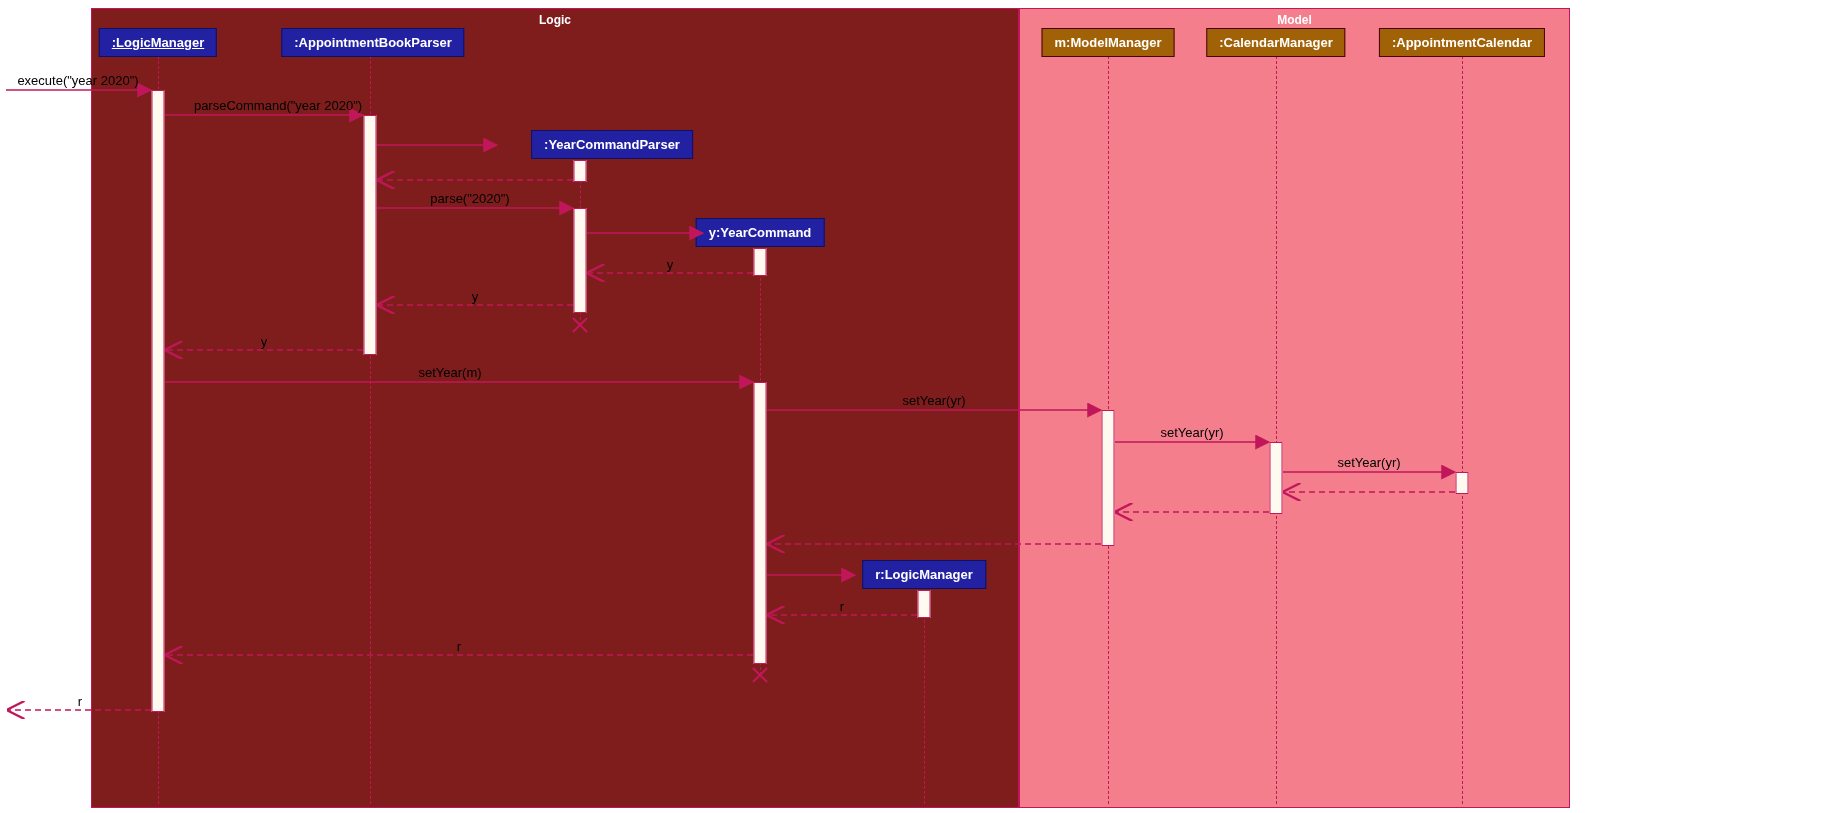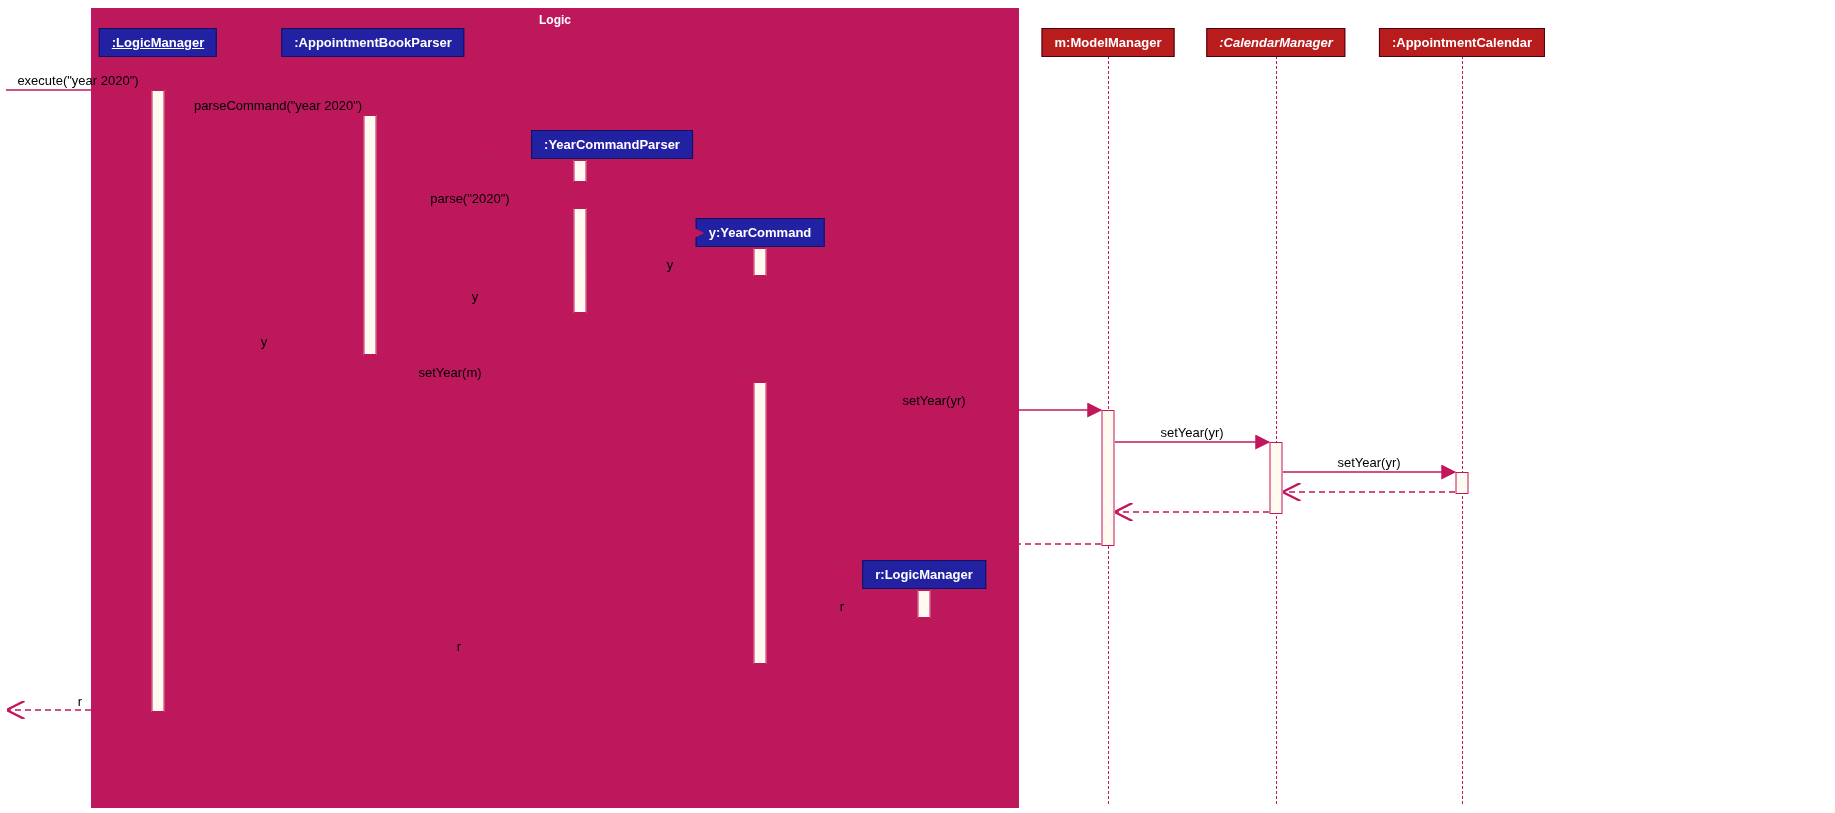--- a/index.html
+++ b/index.html
@@ -4,34 +4,34 @@
 <style>
   * { box-sizing: border-box; margin: 0; padding: 0; }
   html, body { width: 1835px; height: 813px; font-family: Verdana, sans-serif; font-size: 12px; background: #fff; }
   .canvas { position: relative; width: 1835px; height: 813px; overflow: hidden; }
 
   .frame {
     position: absolute;
     border: 1.5px solid #c1175a;
     box-sizing: border-box;
   }
-  .frame.logic { left: 91px; top: 8px; width: 928px; height: 800px; background: #be185d; }
+  .frame.logic { left: 91px; top: 8px; width: 928px; height: 800px; background: #7f1d1d; }
   .frame.model { left: 1019px; top: 8px; width: 551px; height: 800px; background: #f47e8b; }
   .frame-title {
     position: absolute;
     right: 8px; top: 4px;
     font-weight: bold;
     color: #fff;
   }
   .frame.logic .frame-title { color: #fff; right: 50%; transform: translateX(50%); }
   .frame.model .frame-title { color: #fff; right: 50%; transform: translateX(50%); }
 
   .participant {
     position: absolute;
-    background: #b91c1c;
+    background: #a16207;
     border: 1.5px solid #4a0012;
     color: #fff;
     font-weight: bold;
     padding: 6px 12px;
     white-space: nowrap;
     text-align: center;
     transform: translateX(-50%);
     font-size: 13px;
   }
   .participant.logic { background: #2121a1; border-color: #101060; }
@@ -78,37 +78,40 @@
   }
 </style>
 </head>
 <body>
 
 <div class="canvas">
 
   <div class="frame logic">
     <div class="frame-title">Logic</div>
   </div>
+  <div class="frame model">
+    <div class="frame-title">Model</div>
+  </div>
 
   <div class="lifeline" style="left:158px; top:56px; height:748px;"></div>
   <div class="lifeline" style="left:370px; top:56px; height:748px;"></div>
   <div class="lifeline" style="left:580px; top:160px; height:165px;"></div>
   <div class="lifeline" style="left:760px; top:248px; height:427px;"></div>
   <div class="lifeline" style="left:924px; top:590px; height:214px;"></div>
   <div class="lifeline" style="left:1108px; top:56px; height:748px;"></div>
   <div class="lifeline" style="left:1276px; top:56px; height:748px;"></div>
   <div class="lifeline" style="left:1462px; top:56px; height:748px;"></div>
 
   <div class="participant logic" style="left:158px; top:28px;text-decoration:underline;">:LogicManager</div>
   <div class="participant logic" style="left:373px; top:28px;">:AppointmentBookParser</div>
   <div class="participant logic" style="left:580px; top:130px;margin-left:32px;">:YearCommandParser</div>
   <div class="participant logic" style="left:760px; top:218px;">y:YearCommand</div>
   <div class="participant logic" style="left:924px; top:560px;">r:LogicManager</div>
   <div class="participant" style="left:1108px; top:28px;">m:ModelManager</div>
-  <div class="participant" style="left:1276px; top:28px;font-style:italic;">:CalendarManager</div>
+  <div class="participant" style="left:1276px; top:28px;">:CalendarManager</div>
   <div class="participant" style="left:1462px; top:28px;text-align:right;">:AppointmentCalendar</div>
 
   <div class="activation" style="left:158px; top:90px;  height:622px;"></div>
   <div class="activation" style="left:370px; top:115px; height:240px;"></div>
   <div class="activation" style="left:580px; top:160px; height:22px;"></div>
   <div class="activation" style="left:580px; top:208px; height:105px;"></div>
   <div class="activation" style="left:760px; top:248px; height:28px;"></div>
   <div class="activation" style="left:760px; top:382px; height:282px;"></div>
   <div class="activation" style="left:1108px; top:410px; height:136px;"></div>
   <div class="activation" style="left:1276px; top:442px; height:72px;"></div>

